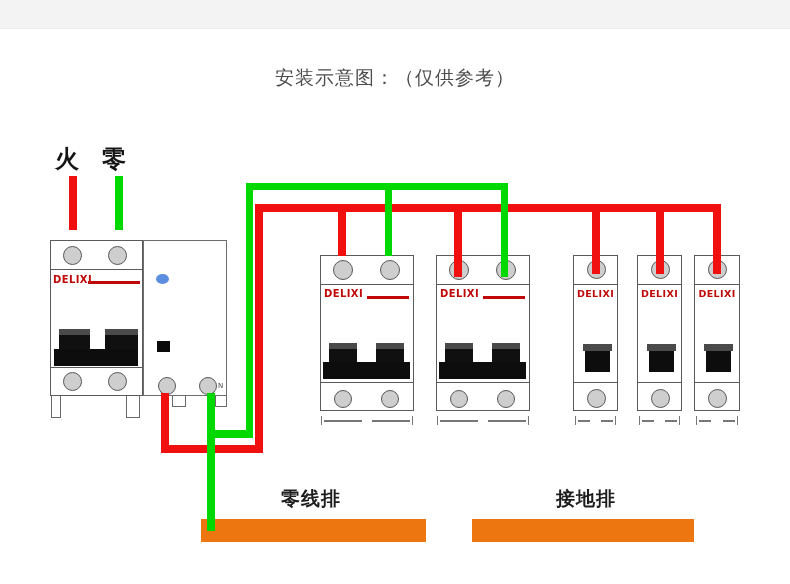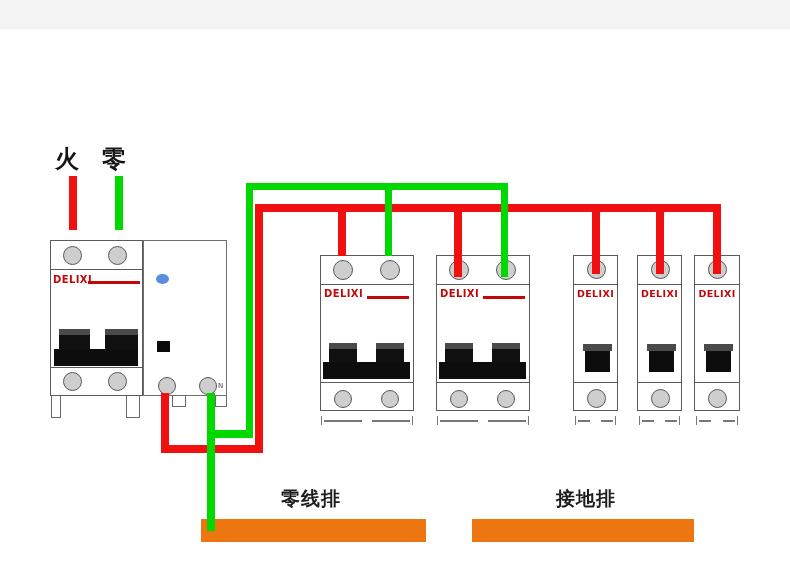--- a/index.html
+++ b/index.html
@@ -41,20 +41,21 @@
   .busbar{position:absolute;background:var(--bus-bar,#ee7611);z-index:1;height:23px;}
   .bar-label{position:absolute;font-size:19px;font-weight:600;color:#1d1d1d;letter-spacing:1px;white-space:nowrap;}
 </style>
 </head>
 <body>
 
 <div class="canvas" style="--live-wire: #f11010; --neutral-wire: #00d800; --bus-bar: #ee7611; --brand-red: #c00808; --indicator-blue: #5b8ede;">
 
   <div class="abs top-strip"></div>
 
+  <div class="abs page-title">安装示意图：（仅供参考）</div>
 
   <div class="abs feed-label" style="left:55px;top:143px;">火</div>
   <div class="abs feed-label" style="left:102px;top:143px;">零</div>
 
   <div class="wire red" style="left:69px;top:176px;width:8px;height:54px;"></div>
   <div class="wire green" style="left:115px;top:176px;width:8px;height:54px;"></div>
 
   <div class="breaker" style="left:50px;top:240px;width:93px;height:156px;">
     <div class="terminal" style="left:12px;top:5px;width:19px;height:19px;"></div>
     <div class="terminal" style="left:57px;top:5px;width:19px;height:19px;"></div>

